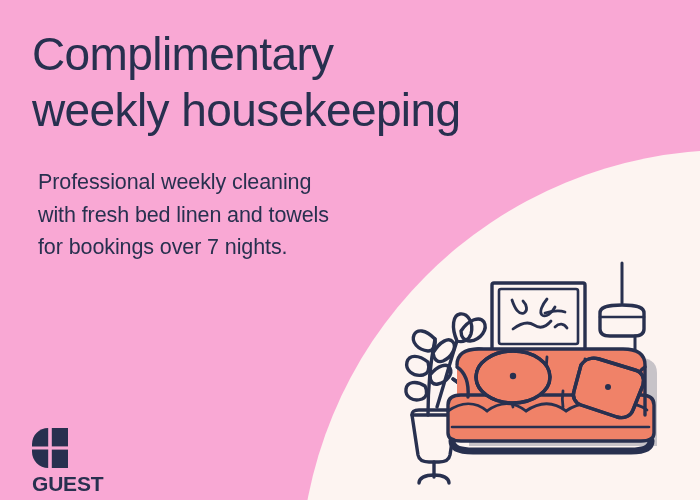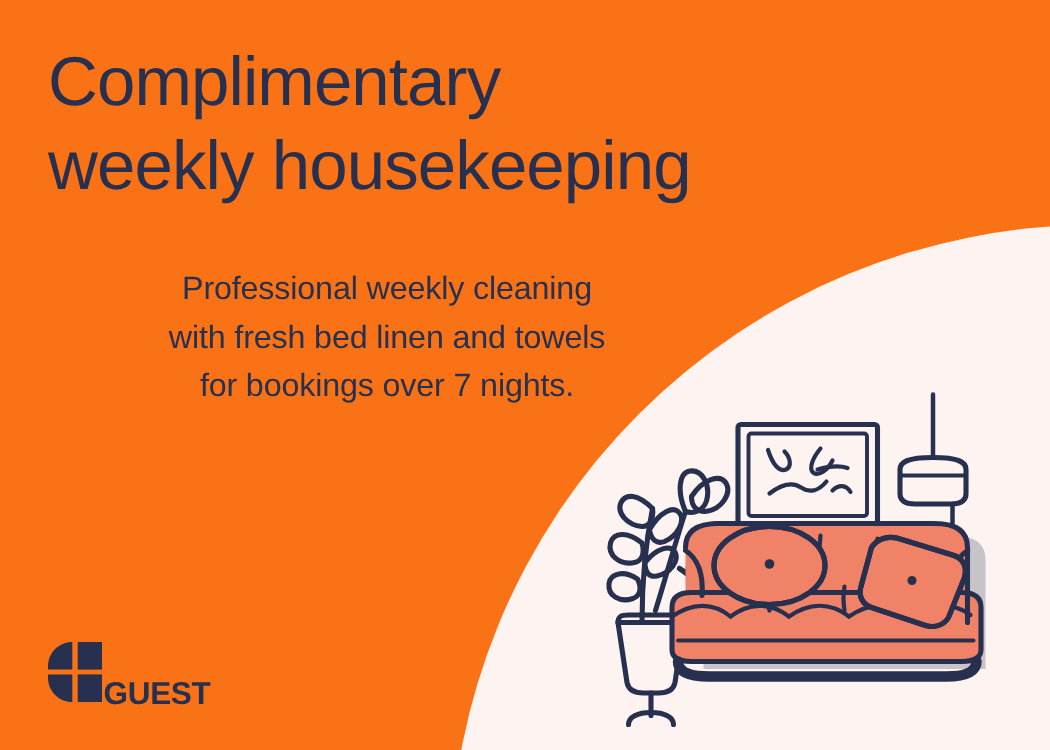--- a/index.html
+++ b/index.html
@@ -10,21 +10,21 @@
     width: 700px;
     height: 500px;
     font-family: "Liberation Sans", sans-serif;
     overflow: hidden;
   }
 
   #banner {
     position: relative;
     width: 700px;
     height: 500px;
-    background: #f97316;
+    background: #f9a8d4;
     overflow: hidden;
   }
 
   
   #bg-curve {
     position: absolute;
     left: 300px;
     top: 150px;
     width: 860px;
     height: 860px;
@@ -50,38 +50,38 @@
     letter-spacing: -0.6px;
     color: #28304F;
     white-space: pre-line;
   }
 
   #subcopy {
     position: absolute;
     left: 32px;
     top: 160px;
     width: 420px;
-    margin: 16px;
+    margin: 6px;
     font-size: 21.5px;
     line-height: 1.52;
     font-weight: 400;
     letter-spacing: -0.1px;
     color: #28304F;
     white-space: pre-line;
-    text-align: center;
   }
 
   
   #logo {
     position: absolute;
     left: 32px;
     top: 428px;
     display: flex;
-    align-items: flex-end;
+    align-items: flex-start;
     gap: 1px;
+    flex-direction: column;
   }
   #logo-mark { display: block; }
   #logo-words {
     display: flex;
     flex-direction: column;
     justify-content: center;
   }
   .logo-word {
     font-size: 21px;
     font-weight: 700;

